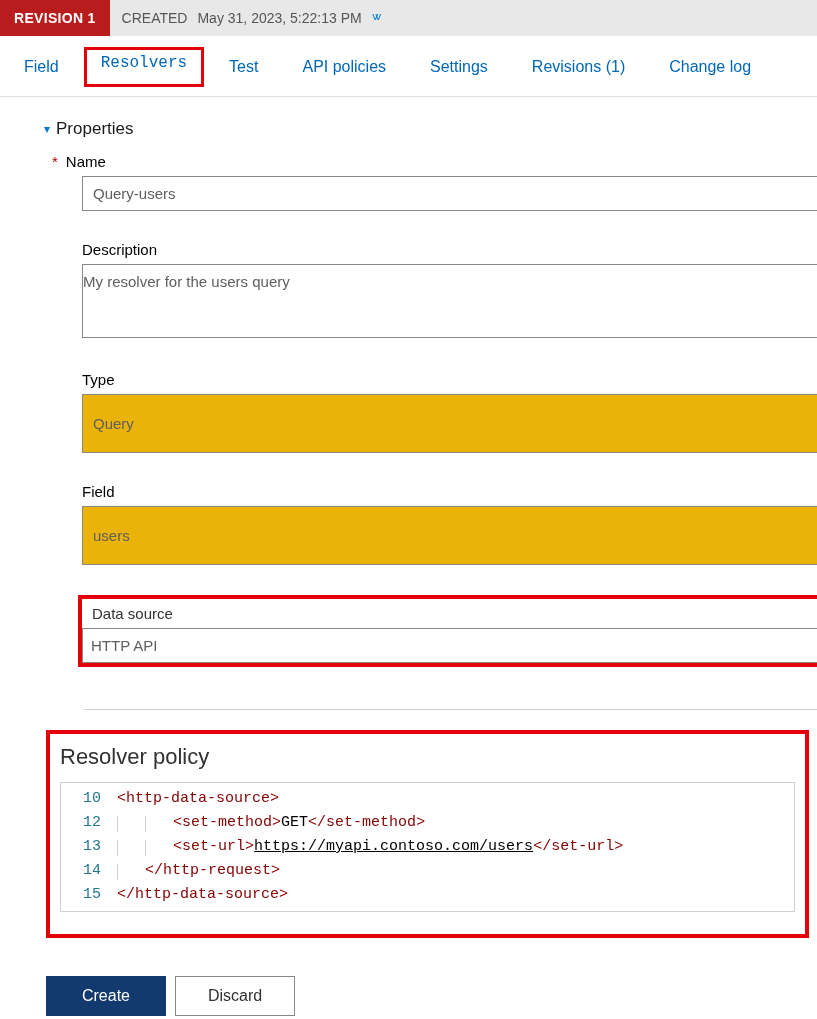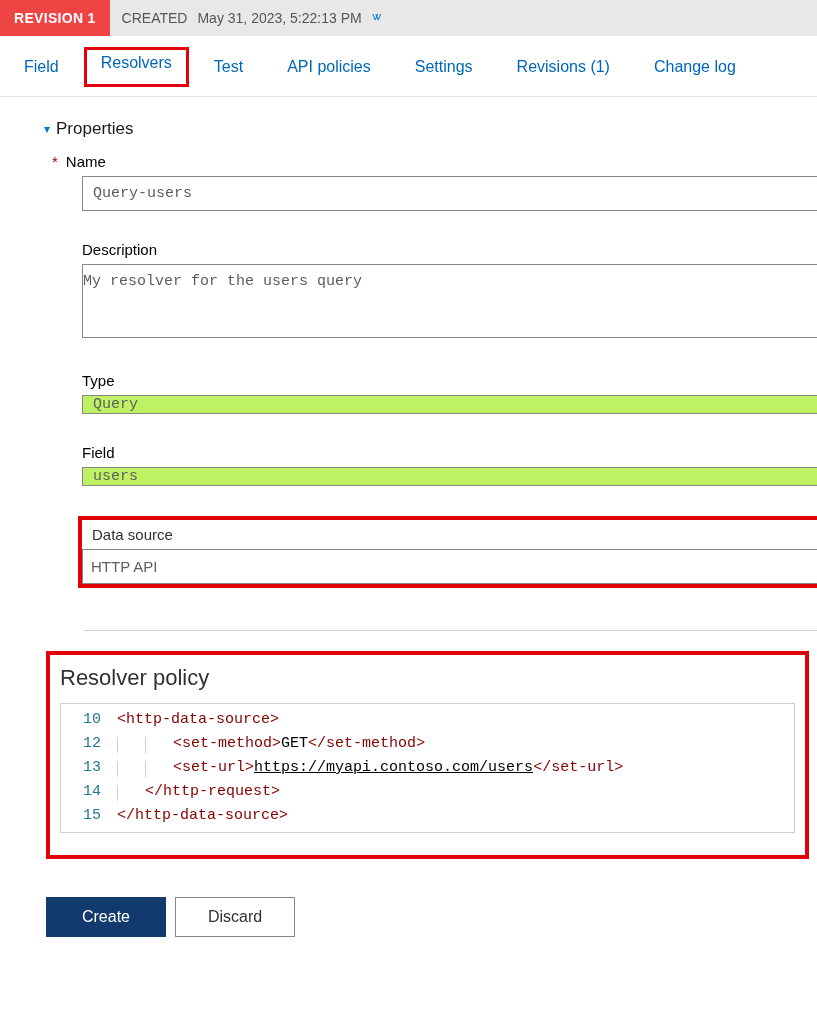--- a/index.html
+++ b/index.html
@@ -10,21 +10,21 @@
       background: #fff;
       width: 817px;
     }
     .revision-bar {
       display: flex;
       align-items: center;
       background: #e8e8e8;
       height: 36px;
     }
     .revision-badge {
-      background: #ef4444;
+      background: #b91c1c;
       color: #fff;
       font-weight: 600;
       font-size: 14px;
       padding: 0 14px;
       height: 100%;
       display: flex;
       align-items: center;
       letter-spacing: 0.3px;
     }
     .revision-created {
@@ -50,20 +50,21 @@
       color: #0067b8;
       font-size: 16px;
       cursor: pointer;
       padding: 4px 2px;
     }
     .tab-highlight {
       display: inline-block;
       border: 3px solid #e3000a;
       padding: 4px 14px;
       margin: -7px -17px;
+      font-family: Liberation Mono, monospace;
     }
     .content {
       padding: 22px 0 0 24px;
     }
     .section-header {
       display: flex;
       align-items: center;
       gap: 6px;
       color: #1b1a19;
       font-size: 17px;
@@ -85,21 +86,21 @@
       align-items: center;
       gap: 4px;
       margin-bottom: 6px;
       font-size: 15px;
     }
     .req { color: #a80000; margin-left: -8px; }
     .label {
       color: #000000;
       padding-left: 4px;
     }
-    .field-wrap { padding-left: 22px; font-family: Liberation Mono, monospace; }
+    .field-wrap { padding-left: 22px; }
     .text-input {
       width: 100%;
       border: 1px solid #8a8886;
       border-right: none;
       padding: 8px 10px;
       font-size: 15px;
       font-family: inherit;
       color: #605e5c;
       background: #fff;
     }
@@ -111,24 +112,24 @@
       font-size: 15px;
       font-family: inherit;
       color: #605e5c;
       height: 74px;
       resize: none;
     }
     .select-like {
       width: 100%;
       border: 1px solid #8a8886;
       border-right: none;
-      padding: 0 10px;
+      padding: 20px 10px;
       font-size: 15px;
       color: #605e5c;
-      background: #bef264;
+      background: #eab308;
     }
     .ds-wrap {
       display: inline-block;
       border: 4px solid #e3000a;
       padding: 6px 10px 0 10px;
       margin-left: 18px;
       margin-bottom: 10px;
     }
     .ds-label {
       font-size: 15px;

